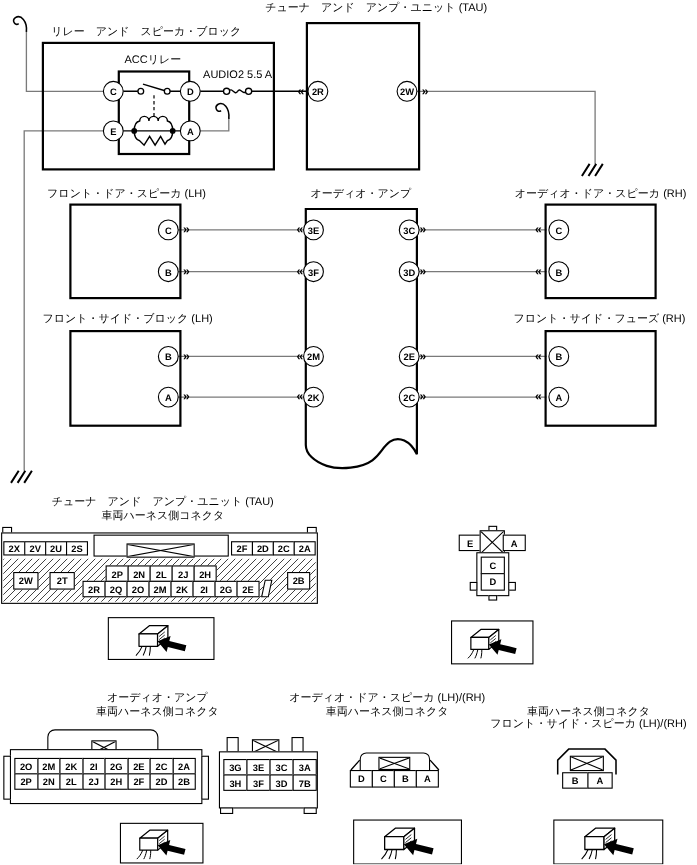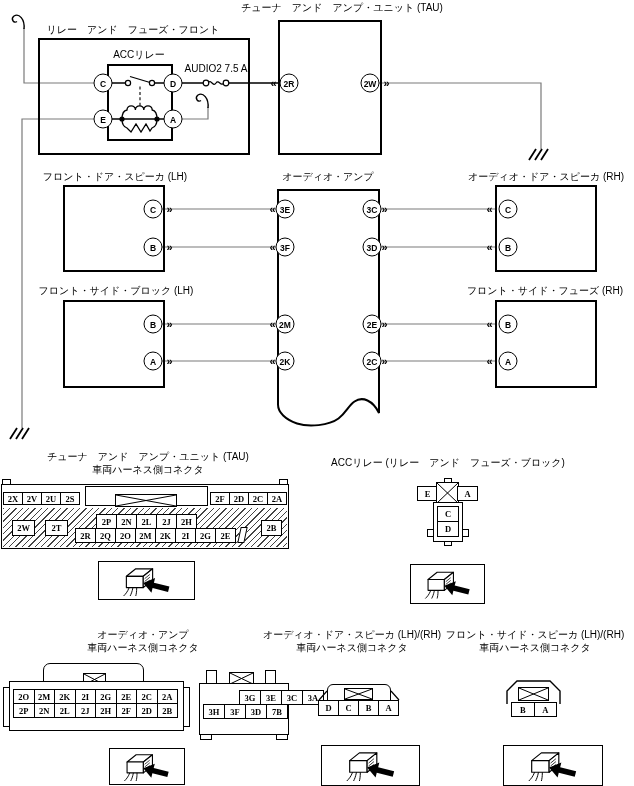--- a/index.html
+++ b/index.html
@@ -20,21 +20,21 @@
   .row .cell + .cell{margin-left:-1px;}
   .hatch{background:repeating-linear-gradient(135deg,#444 0 1px,transparent 1px 4.5px);}
   .xbox{position:absolute;border:1px solid #000;background:#fff;box-sizing:border-box;}
   .xbox svg{position:absolute;left:0;top:0;width:100%;height:100%;}
   .conn{position:absolute;}
   .outline{position:absolute;border:1.5px solid #000;background:#fff;box-sizing:border-box;}
   .thin{position:absolute;border:1px solid #000;background:#fff;box-sizing:border-box;}
   .icon-box{position:absolute;border:1.2px solid #000;background:#fff;display:flex;
             align-items:center;justify-content:center;}
   svg.layer{position:absolute;left:0;top:0;z-index:1;}
-  .z2{z-index:2;font-family:Liberation Serif, serif;}
+  .z2{z-index:2;}
 </style>
 </head>
 <body>
 
 <div class="stage">
 
   <svg width="0" height="0" style="position:absolute">
     <defs>
       <g id="viewicon" fill="#fff" stroke="#000" stroke-width="1.2" stroke-linejoin="round">
         <polygon points="10,12 20,4 38,4 28,12"></polygon>
@@ -85,23 +85,23 @@
       <path d="M208,108 C209,98 203,92 198,95 C194.5,97.5 197.5,103 201,100.5"></path>
     </g>
 
     <g stroke="#000" stroke-width="1.8" fill="none">
       <path d="M10,439 L17,428 M16,439 L23,428 M22,439 L29,428"></path>
       <path d="M529,160 L536,149 M535,160 L542,149 M541,160 L548,149"></path>
     </g>
   </svg>
 
   <div class="lbl" style="left:342px;top:2px;">チューナ　アンド　アンプ・ユニット (TAU)</div>
-  <div class="lbl" style="left:133px;top:24px;">リレー　アンド　フューズ・フロント</div>
+  <div class="lbl" style="left:133px;top:24px;">リレー　アンド　スピーカ・ブロック</div>
   <div class="lbl" style="left:139px;top:49px;">ACCリレー</div>
-  <div class="lbl" style="left:216px;top:63px;">AUDIO2 7.5 A</div>
+  <div class="lbl" style="left:216px;top:63px;">AUDIO2 5.5 A</div>
 
   <div class="box z2" style="left:38px;top:38px;width:212px;height:117px;"></div>
   <div class="box z2" style="left:107px;top:64px;width:66px;height:77px;"></div>
   <div class="box z2" style="left:278px;top:20px;width:104px;height:135px;"></div>
 
   <div class="pc" style="left:103px;top:83px;">C</div>
   <div class="pc" style="left:173px;top:83px;">D</div>
   <div class="pc" style="left:103px;top:119px;">E</div>
   <div class="pc" style="left:173px;top:119px;">A</div>
   <div class="pc" style="left:289px;top:83px;">2R</div>
@@ -205,21 +205,20 @@
       </div>
     <div class="cell abs" style="left:260px;top:41px;width:21px;height:16px;">2B</div>
     <div class="thin" style="left:238px;top:48px;width:7px;height:16px;transform:skewX(-12deg);"></div>
   </div>
   <div class="icon-box" style="left:98px;top:561px;width:95px;height:37px;">
     <svg class="vi" width="60" height="34" viewBox="0 0 64 34">
         <use href="#viewicon"></use>
       </svg>
   </div>
 
-  <div class="lbl" style="left:448px;top:457px;">ACCリレー (リレー　アンド　フューズ・ブロック)</div>
   <div class="conn z2" style="left:410px;top:476px;width:80px;height:72px;">
     <div class="thin" style="left:34px;top:2px;width:8px;height:6px;"></div>
     <div class="cell abs" style="left:7px;top:10px;width:21px;height:15px;">E</div>
     <div class="xbox" style="left:26px;top:6px;width:23px;height:22px;">
       <svg>
           <line x1="0" y1="0" x2="100%" y2="100%" stroke="#000"></line>
           <line x1="100%" y1="0" x2="0" y2="100%" stroke="#000"></line>
         </svg>
     </div>
     <div class="cell abs" style="left:47px;top:10px;width:21px;height:15px;">A</div>
@@ -233,21 +232,21 @@
   <div class="icon-box" style="left:410px;top:564px;width:73px;height:38px;">
     <svg class="vi" width="58" height="32" viewBox="0 0 64 34">
         <use href="#viewicon"></use>
       </svg>
   </div>
 
   <div class="lbl" style="left:143px;top:629px;">オーディオ・アンプ</div>
   <div class="lbl" style="left:143px;top:642px;">車両ハーネス側コネクタ</div>
   <div class="lbl" style="left:352px;top:629px;">オーディオ・ドア・スピーカ (LH)/(RH)</div>
   <div class="lbl" style="left:352px;top:642px;">車両ハーネス側コネクタ</div>
-  <div class="lbl" style="left:535px;top:629px;">フロント・サイド・スピーカ (LH)/(RH)</div>
+  <div class="lbl" style="left:535px;top:653px;">フロント・サイド・スピーカ (LH)/(RH)</div>
   <div class="lbl" style="left:535px;top:642px;">車両ハーネス側コネクタ</div>
 
   <div class="conn z2" style="left:3px;top:662px;width:190px;height:70px;">
     <div class="outline" style="left:40px;top:1px;width:101px;height:20px;border-radius:7px 7px 0 0;"></div>
     <div class="xbox" style="left:80px;top:11px;width:23px;height:13px;">
       <svg>
           <line x1="0" y1="0" x2="100%" y2="100%" stroke="#000"></line>
           <line x1="100%" y1="0" x2="0" y2="100%" stroke="#000"></line>
         </svg>
     </div>
@@ -279,21 +278,21 @@
   <div class="conn z2" style="left:199px;top:668px;width:92px;height:76px;">
     <div class="thin" style="left:7px;top:2px;width:11px;height:14px;"></div>
     <div class="thin" style="left:66px;top:2px;width:11px;height:14px;"></div>
     <div class="xbox" style="left:30px;top:4px;width:25px;height:13px;">
       <svg>
           <line x1="0" y1="0" x2="100%" y2="100%" stroke="#000"></line>
           <line x1="100%" y1="0" x2="0" y2="100%" stroke="#000"></line>
         </svg>
     </div>
     <div class="outline" style="left:0;top:15px;width:90px;height:52px;"></div>
-    <div class="row" style="left:4px;top:22px;margin-left:36px;">
+    <div class="row" style="left:4px;top:22px;">
         <div class="cell" style="width:22px;height:15px;">3G</div>
         <div class="cell" style="width:22px;height:15px;">3E</div>
         <div class="cell" style="width:22px;height:15px;">3C</div>
         <div class="cell" style="width:22px;height:15px;">3A</div>
       </div>
     <div class="row" style="left:4px;top:36px;">
         <div class="cell" style="width:22px;height:15px;">3H</div>
         <div class="cell" style="width:22px;height:15px;">3F</div>
         <div class="cell" style="width:22px;height:15px;">3D</div>
         <div class="cell" style="width:22px;height:15px;">7B</div>

